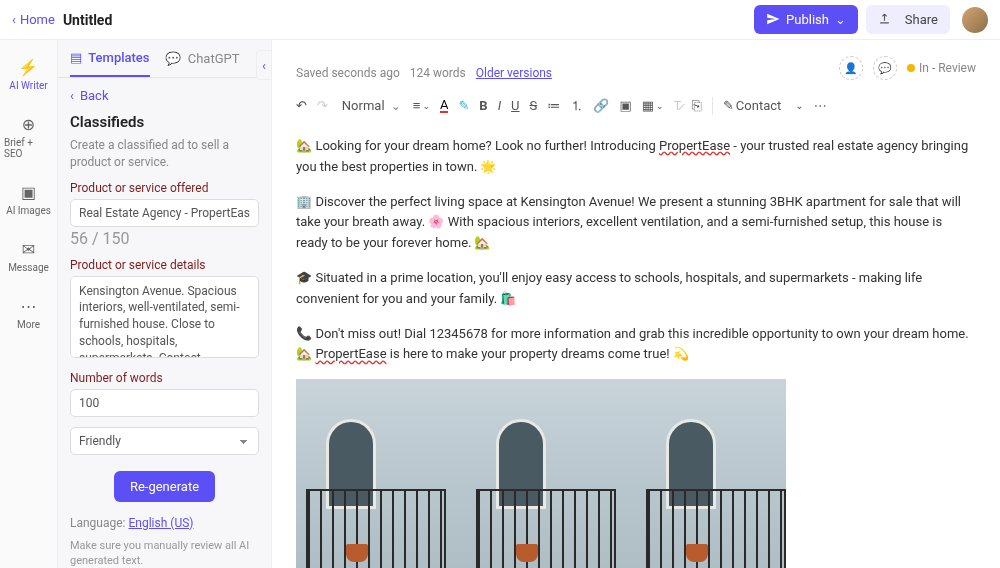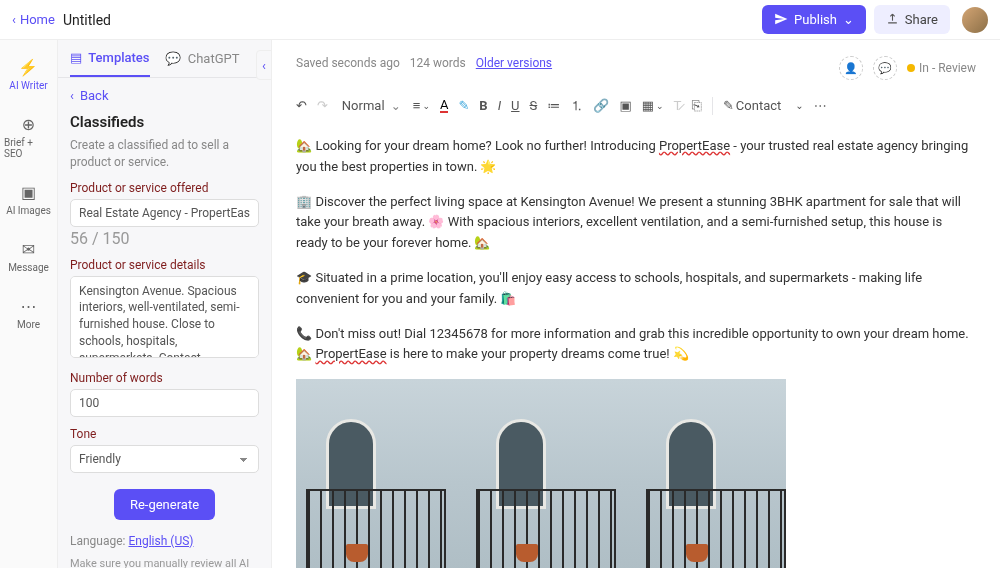--- a/index.html
+++ b/index.html
@@ -1,24 +1,24 @@
 <!DOCTYPE html>
 <html><head>
 <meta charset="utf-8">
 <style>
 *{margin:0;padding:0;box-sizing:border-box;font-family:-apple-system,BlinkMacSystemFont,"Segoe UI",Roboto,sans-serif}
 body{background:#fff;width:1000px;height:568px;overflow:hidden;font-size:13px;color:#333}
 .topbar{height:40px;display:flex;align-items:center;padding:0 12px;border-bottom:1px solid #eee}
 .home-link{color:#5b4ff5;display:flex;align-items:center;gap:4px;font-size:13px;cursor:pointer}
 .doc-title-wrap{margin-left:8px;flex:1}
-.doc-title{font-weight:400;font-size:14px;color:#222}
+.doc-title{font-weight:700;font-size:14px;color:#222}
 .apply-tmpl{font-size:12px;color:#5b4ff5;cursor:pointer}
 .top-actions{display:flex;align-items:center;gap:8px}
 .btn-publish{background:#5b4ff5;color:#fff;border:none;border-radius:6px;padding:7px 12px;display:flex;align-items:flex-start;gap:6px;font-size:13px;cursor:pointer}
-.btn-share{background:#eeeeff;color:#444;border:none;border-radius:6px;padding:7px 12px;display:flex;align-items:flex-start;gap:6px;font-size:13px;cursor:pointer}
+.btn-share{background:#eeeeff;color:#444;border:none;border-radius:6px;padding:7px 12px;display:flex;align-items:flex-start;gap:14px;font-size:13px;cursor:pointer}
 .avatar{width:26px;height:26px;border-radius:50%;background:linear-gradient(135deg,#d4a574,#8b6f47);margin-left:4px}
 .main{display:flex;height:528px}
 .rail{width:58px;background:#fafafa;border-right:1px solid #eee;display:flex;flex-direction:column;align-items:center;padding-top:10px;gap:8px}
 .rail-item{display:flex;flex-direction:column;align-items:center;gap:3px;padding:8px 4px;cursor:pointer;width:100%;font-size:10px;color:#666}
 .rail-item.active{color:#5b4ff5}
 .rail-icon{font-size:16px}
 .sidebar{width:214px;background:#f7f7f9;border-right:1px solid #eee;overflow-y:auto;position:relative}
 .tab-row{display:flex;padding:10px 12px 0;gap:16px;border-bottom:1px solid #e5e5e8}
 .tab{display:flex;align-items:center;gap:6px;padding-bottom:10px;font-size:13px;color:#888;cursor:pointer}
 .tab.active{color:#5b4ff5;border-bottom:2px solid #5b4ff5;font-weight:500}
@@ -31,21 +31,21 @@
 .field-textarea{height:82px;resize:none;line-height:1.4}
 .field-select{appearance:none;background-image:linear-gradient(45deg,transparent 50%,#888 50%),linear-gradient(135deg,#888 50%,transparent 50%);background-position:calc(100% - 14px) 12px,calc(100% - 10px) 12px;background-size:4px 4px,4px 4px;background-repeat:no-repeat}
 .counter{text-align:left;font-size:16px;color:#999;margin-top:2px}
 .regen-wrap{text-align:center;padding:6px 0}
 .btn-regen{background:#5b4ff5;color:#fff;border:none;border-radius:6px;padding:8px 16px;font-size:13px;cursor:pointer}
 .lang-row{padding:8px 12px 4px;font-size:12px;color:#888}
 .lang-row a{color:#5b4ff5}
 .note{padding:4px 12px 12px;font-size:11px;color:#999;line-height:1.4}
 .collapse-panel{position:absolute;right:-1px;top:10px;width:16px;height:30px;background:#f7f7f9;border:1px solid #eee;border-radius:4px 0 0 4px;display:flex;align-items:center;justify-content:center;cursor:pointer;color:#5b4ff5;z-index:5}
 .editor{flex:1;overflow-y:auto;padding:0 24px;position:relative}
-.meta-row{display:flex;align-items:flex-start;padding:16px 0 8px;font-size:12px;color:#888;gap:10px}
+.meta-row{display:flex;align-items:flex-end;padding:16px 0 8px;font-size:12px;color:#888;gap:10px}
 .meta-row a{color:#5b4ff5}
 .meta-right{margin-left:auto;display:flex;align-items:center;gap:10px}
 .circ{width:24px;height:24px;border:1px dashed #ccc;border-radius:50%;display:flex;align-items:center;justify-content:center;color:#bbb;font-size:11px}
 .status-dot{width:8px;height:8px;border-radius:50%;background:#f5b800;display:inline-block;margin-right:4px}
 .toolbar{display:flex;align-items:center;gap:10px;padding:8px 0 12px;border-bottom:1px solid transparent;font-size:13px;color:#555}
 .tool{cursor:pointer;display:flex;align-items:center;gap:2px}
 .tool-sep{width:1px;height:18px;background:#e5e5e8}
 .sel-normal{border:none;background:transparent;font-size:13px;padding:2px 18px 2px 4px;appearance:none;color:#555}
 .sel-wrap{position:relative;display:flex;align-items:center}
 .sel-wrap::after{content:"⌄";position:absolute;right:2px;color:#888;pointer-events:none;font-size:12px}
@@ -141,21 +141,20 @@
       <div class="field-label">Product or service details</div>
       <textarea class="field-textarea" style="">Kensington Avenue. Spacious interiors, well-ventilated, semi-furnished house. Close to schools, hospitals, supermarkets. Contact 12345678 for more info</textarea>
     </div>
 
     <div class="field">
       <div class="field-label">Number of words</div>
       <input class="field-input" value="100" style="">
     </div>
 
     <div class="field">
-      <div class="field-label">Tone</div>
       <select class="field-select"><option>Friendly</option></select>
     </div>
 
     <div class="regen-wrap">
       <button class="btn-regen">Re-generate</button>
     </div>
 
     <div class="lang-row">
       <span>Language: </span><a href="#">English (US)</a>
     </div>

